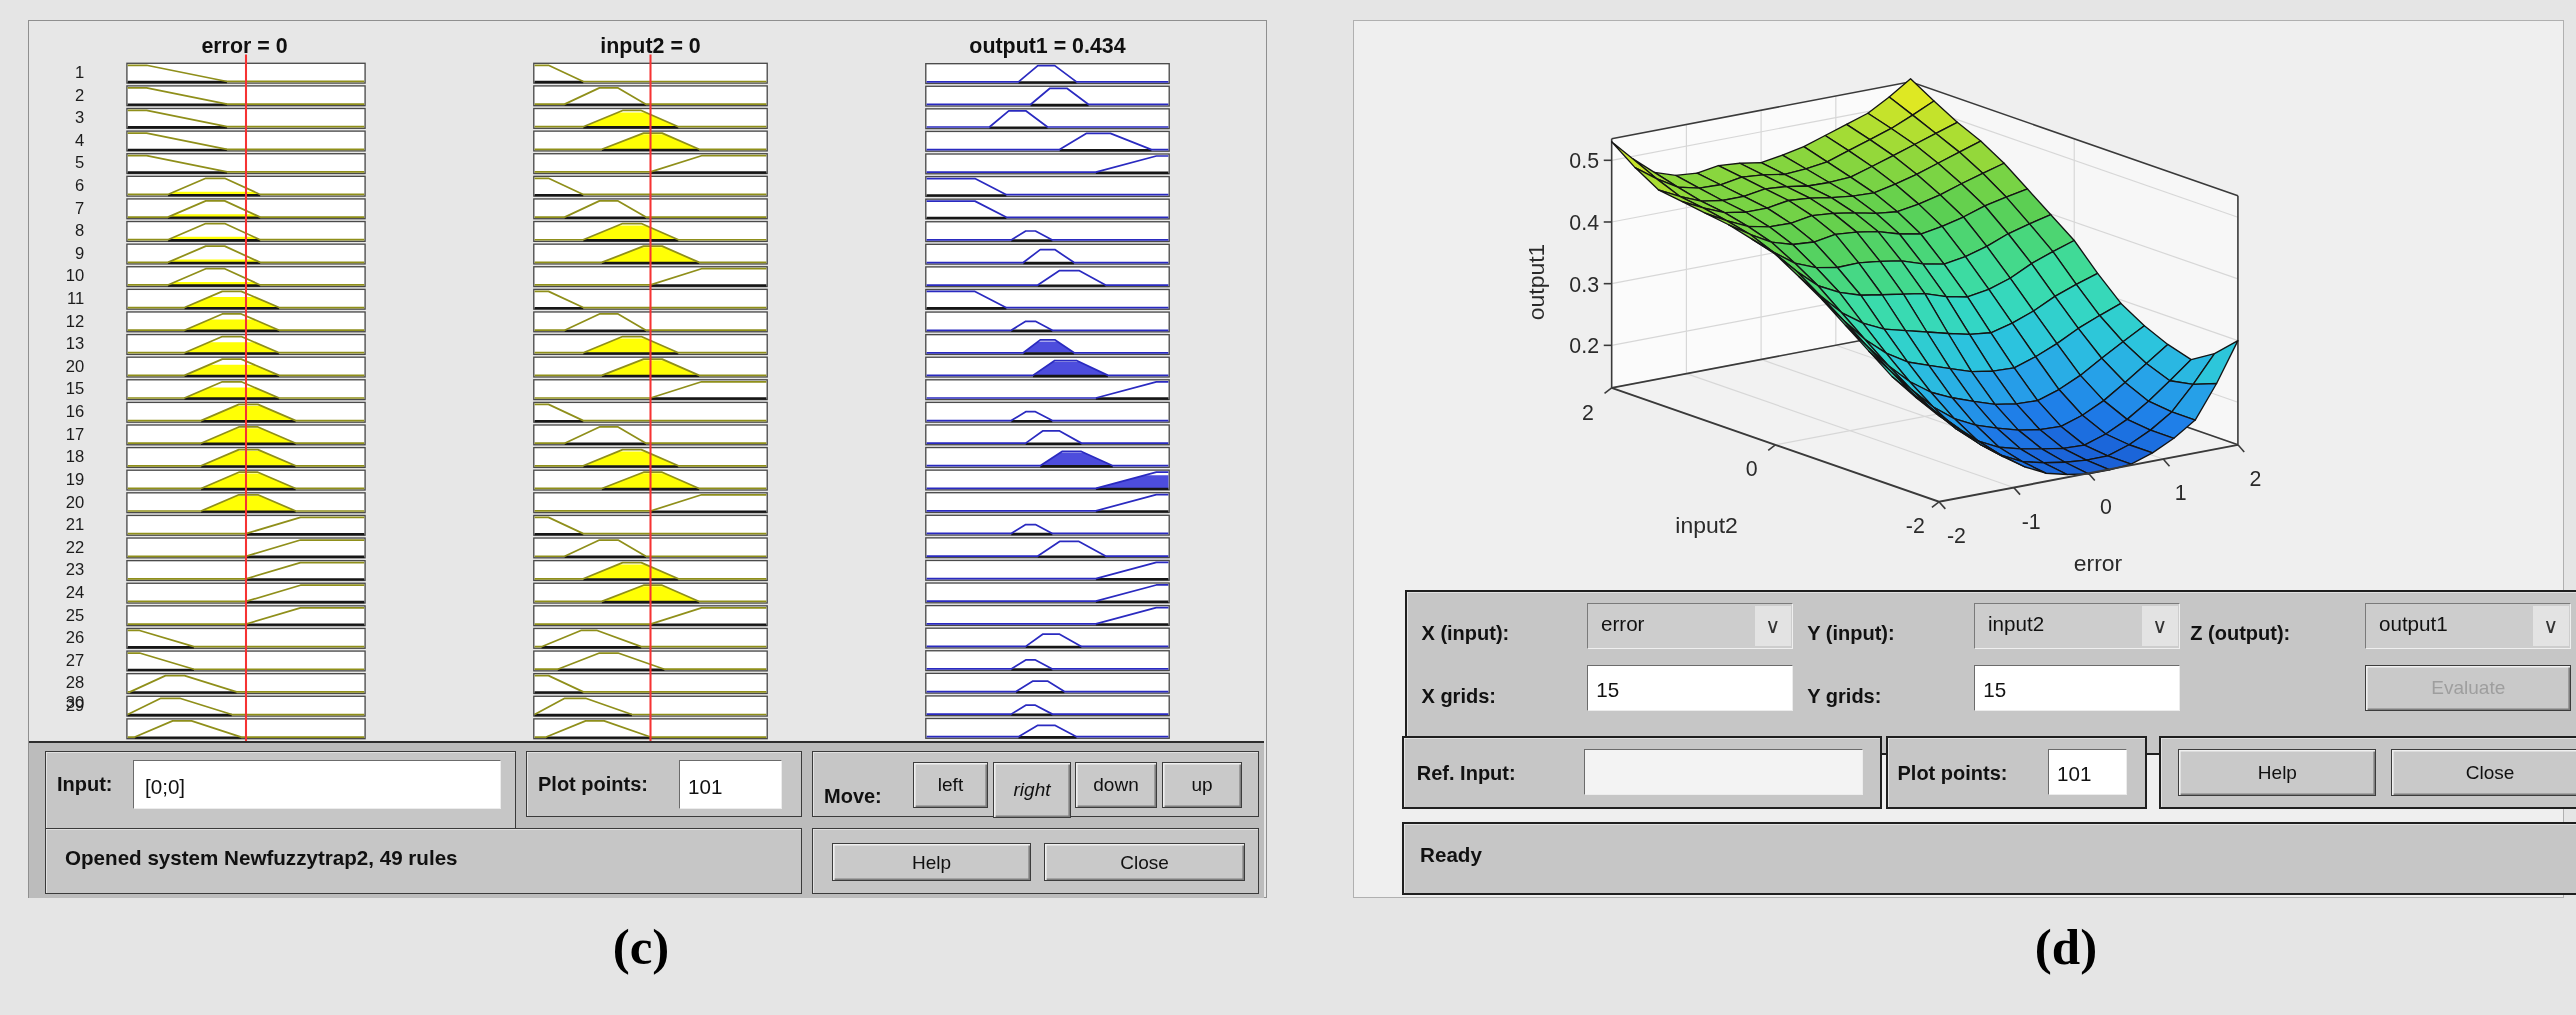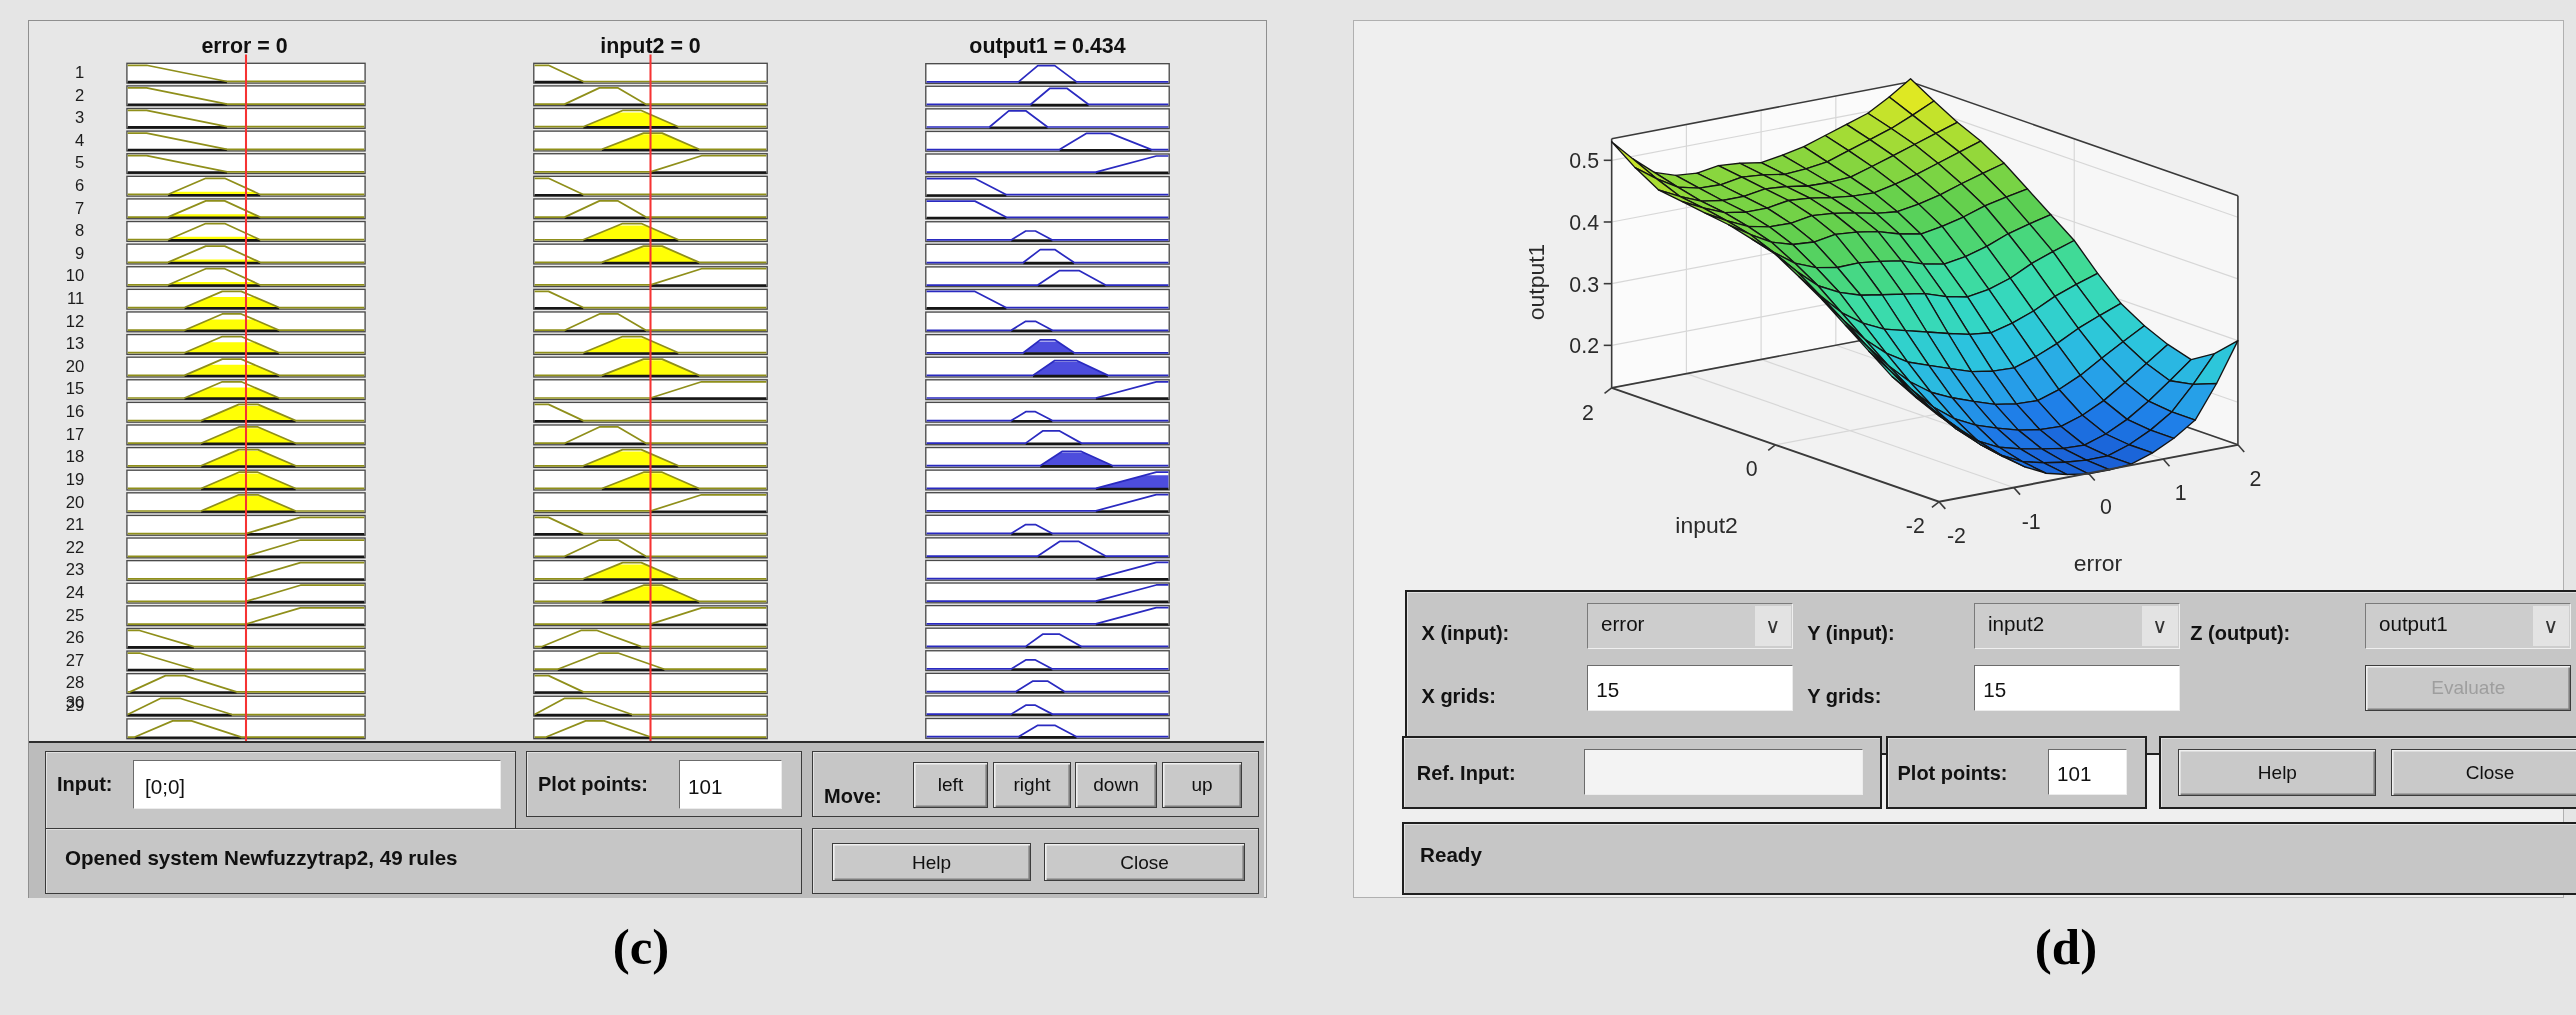--- a/index.html
+++ b/index.html
@@ -399,21 +399,21 @@
     </div>
 
     <div class="panel" style="left:497px;top:730px;width:276px;height:66px;">
       <div class="lbl" style="left:11px;top:20.6px;">Plot points:</div>
       <input class="tf" style="left: 152px; top: 8px; width: 103px; height: 49px;" value="101">
     </div>
 
     <div class="panel" style="left:783px;top:730px;width:447px;height:66px;">
       <div class="lbl" style="left:11px;top:20.6px;margin-top:12px;">Move:</div>
       <button class="btn" style="left:100px;top:9.5px;width:75px;height:46px;">left</button>
-      <button class="btn" style="left:180px;top:9.5px;width:78px;height:46px;">right</button>
+      <button class="btn" style="left:180px;top:9.5px;width:78px;height:56px;font-style:italic;">right</button>
       <button class="btn" style="left:262px;top:9.5px;width:82px;height:46px;">down</button>
       <button class="btn" style="left:349px;top:9.5px;width:80px;height:46px;">up</button>
     </div>
 
     <div class="panel" style="left:16px;top:807px;width:757px;height:66px;">
       <div class="status-text" style="top:17.4px;">Opened system Newfuzzytrap2, 49 rules</div>
     </div>
 
     <div class="panel" style="left:783px;top:807px;width:447px;height:66px;">
       <button class="btn" style="left:19px;top:14.2px;width:199px;height:38px;">Help</button>

